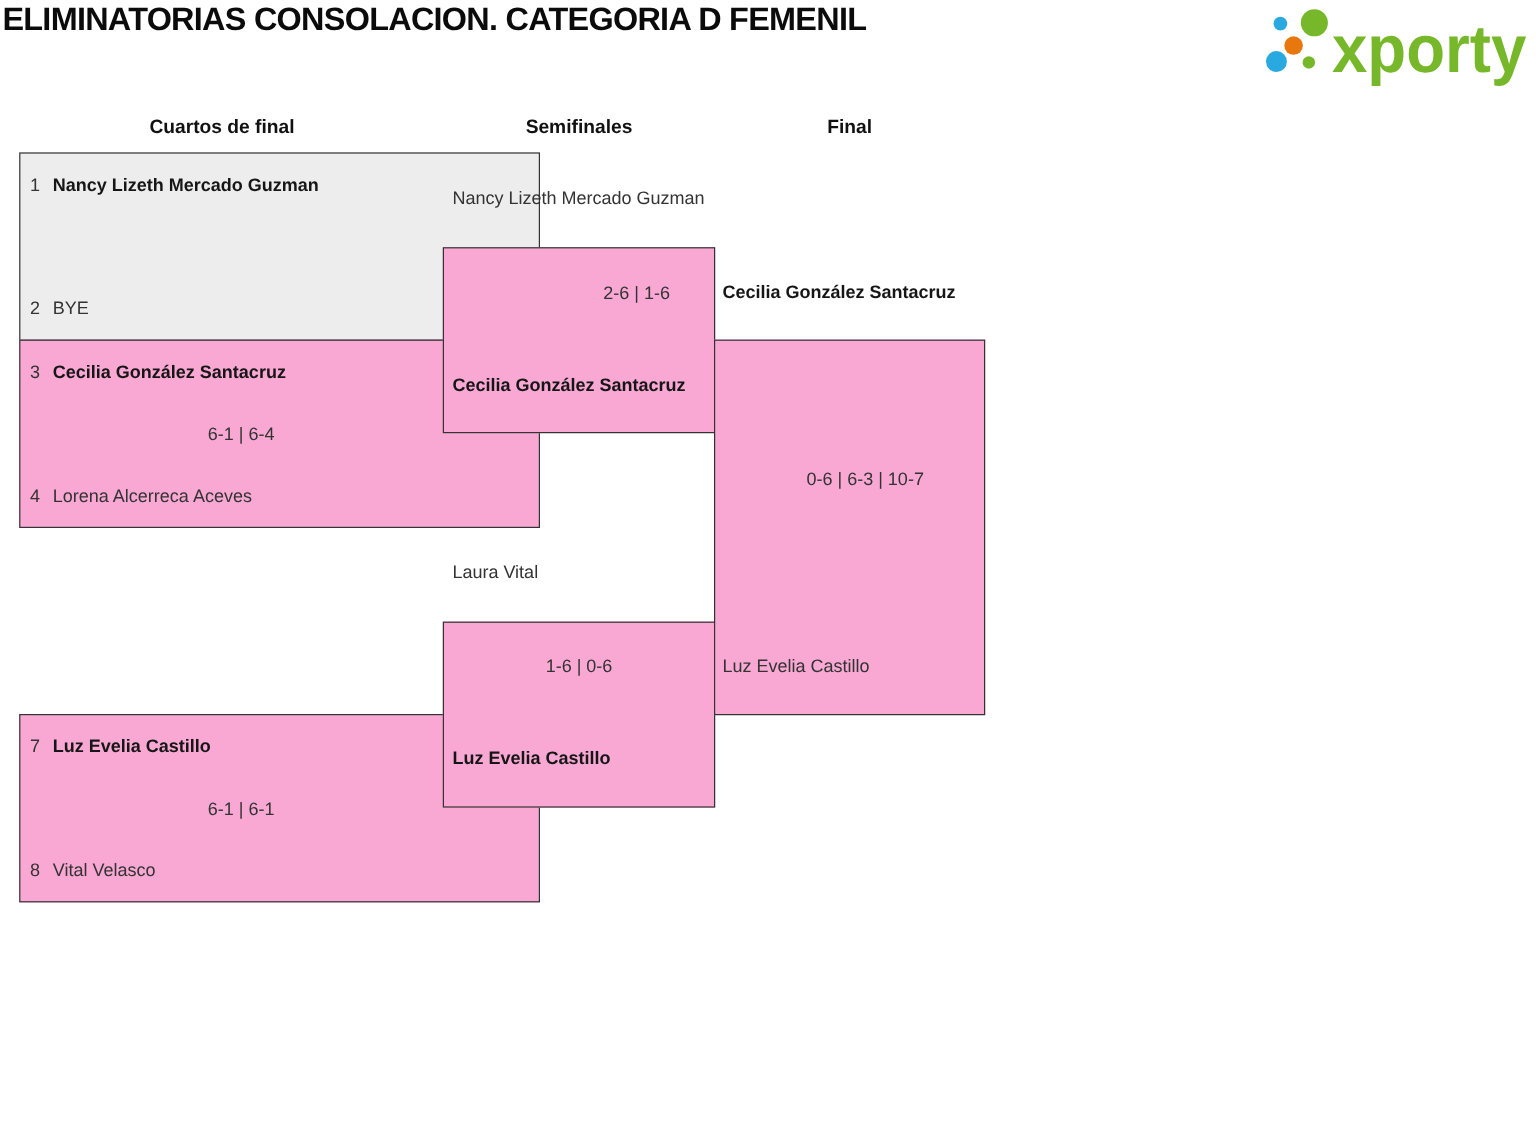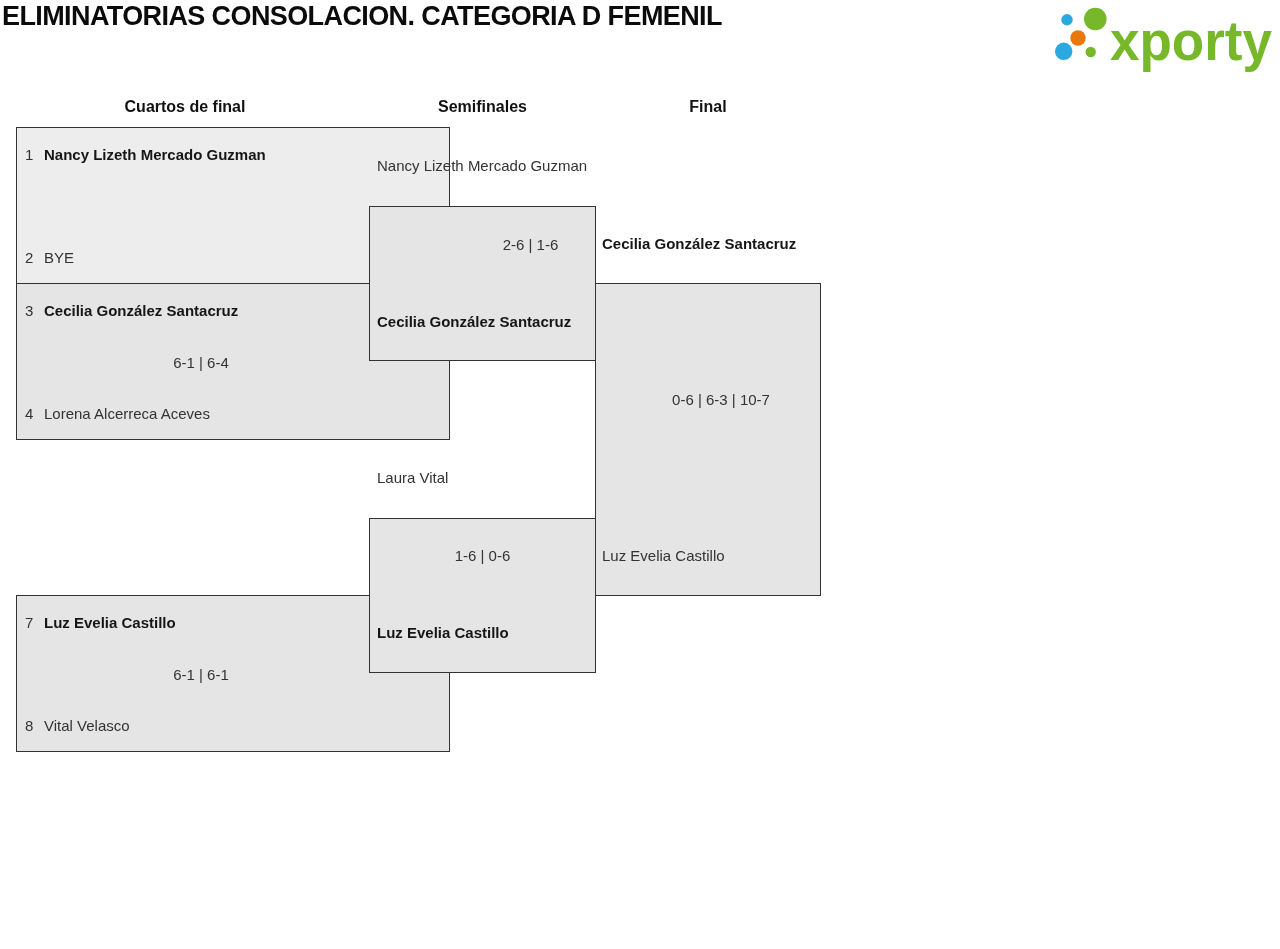--- a/index.html
+++ b/index.html
@@ -24,21 +24,21 @@
   
   .round-header {
     position: absolute; top: 96px; text-align: center;
     font-size: 16px; font-weight: 700; color: #111; line-height: 21px;
   }
   .rh-qf { left: 0; width: 370px; }
   .rh-sf { left: 369px; width: 227px; }
   .rh-f  { left: 595px; width: 226px; }
 
   
-  .box { position: absolute; border: 1px solid #333; background: #e5e5e5; }
+  .box { position: absolute; border: 1px solid #333; background: #f9a8d4; }
   .box.shaded { background: #ededed; }
   .qf { left: 16px; width: 434px; height: 157px; }
   .qf0 { top: 127px; } .qf1 { top: 283px; } .qf2 { top: 439px; } .qf3 { top: 595px; }
   .sf { left: 369px; width: 227px; height: 155px; }
   .sf0 { top: 206px; } .sf1 { top: 518px; }
   .fbox { left: 595px; top: 283px; width: 226px; height: 313px; }
 
   
   .label { position: absolute; font-size: 15px; line-height: 20px; white-space: nowrap; color: #333; }
   .label.bold { font-weight: 700; color: #161616; }

